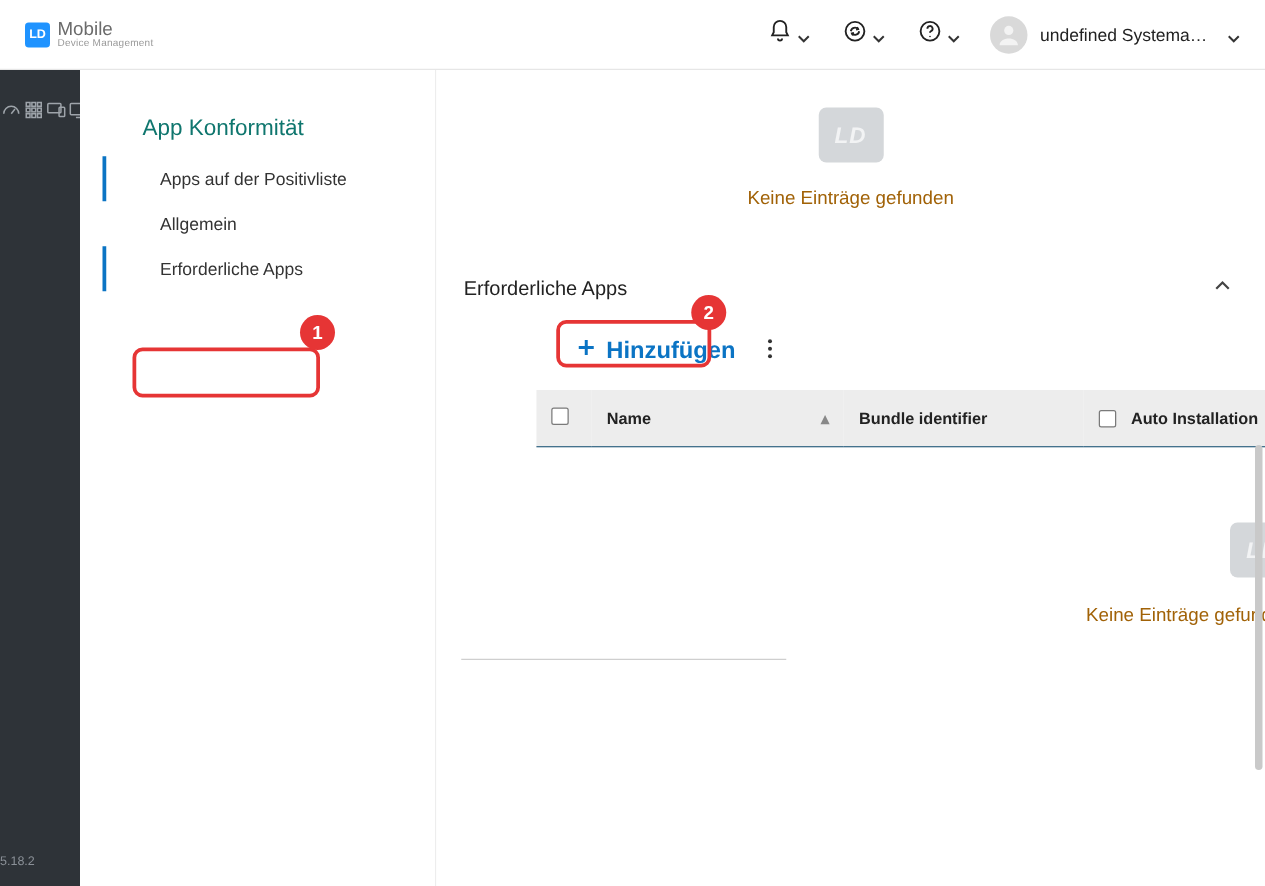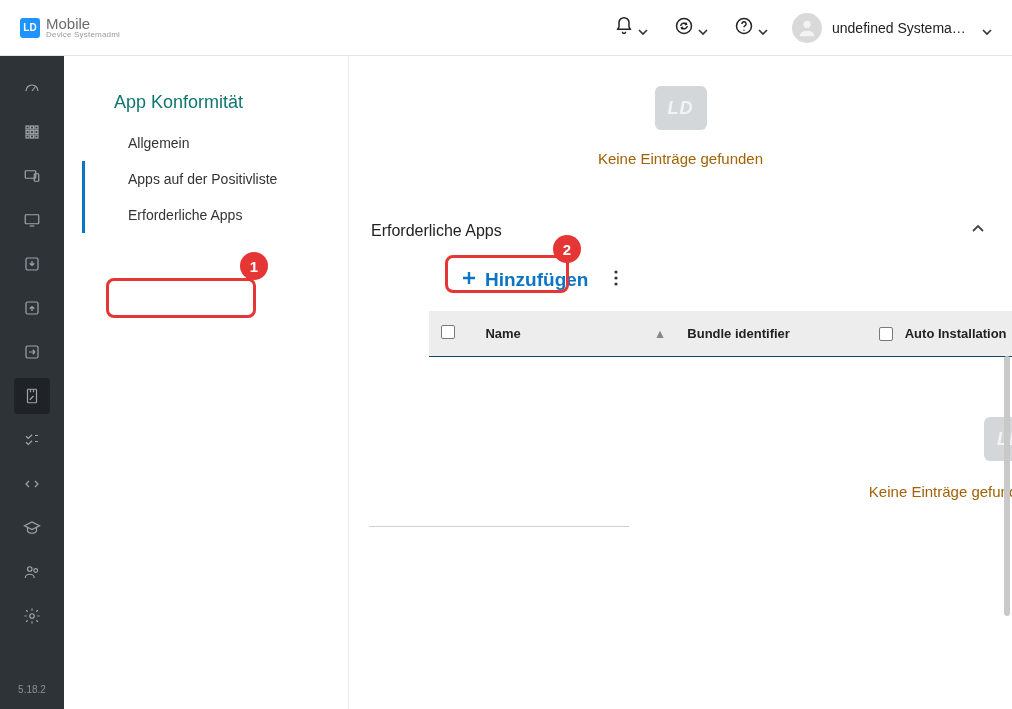--- a/index.html
+++ b/index.html
@@ -23,21 +23,21 @@
 
   .user { display:flex; align-items:center; gap:10px; margin-left: 24px; }
   .avatar { width:30px; height:30px; border-radius:50%; background:#d9d9d9; display:flex; align-items:center; justify-content:center; }
   .avatar svg { width:22px; height:22px; fill:#f3f3f3; }
   .user-name { font-size:14px; color:#222; max-width:140px; white-space:nowrap; overflow:hidden; text-overflow:ellipsis; }
 
   
   .body { flex:1; display:flex; min-height:0; }
 
   
-  .rail { width:64px; background:#2e3338; display:flex; flex-direction:column; align-items:center; padding-top:14px; position:relative; }
+  .rail { width:64px; background:#2e3338; display:flex; flex-direction:row; padding-top:14px; position:relative; }
   .rail-item { width:36px; height:36px; margin-bottom:8px; display:flex; align-items:center; justify-content:center; border-radius:4px; cursor:pointer; }
   .rail-item.active { background:#1f2327; }
   .rail-item svg { width:18px; height:18px; stroke:#9ea4aa; fill:none; stroke-width:1.6; }
   .version { position:absolute; bottom:14px; color:#8a9097; font-size:10px; }
 
   
   .sidepanel { width:285px; border-right:1px solid #ededed; padding: 24px 0 0 0; background:#fff; }
   .sidepanel h2 { font-size:19px; font-weight:600; color:#222; padding: 0 0 22px 36px; }
   .tree { }
   .lvl1 { font-size:18px; padding:12px 0 12px 50px; color:#0f766e; cursor:pointer; }
@@ -88,21 +88,21 @@
 
 <div class="app">
 
   <div class="topbar">
     <div class="brand">
       <div class="brand-logo">
           <span>LD</span>
         </div>
       <div class="brand-text">
         <div class="big">Mobile</div>
-        <div class="small">Device Systemadmi</div>
+        <div class="small">Device Management</div>
       </div>
     </div>
     <div class="topbar-spacer"></div>
     <div class="top-icons">
       <div class="icon-btn">
         <span>
           <svg viewBox="0 0 24 24" fill="none" stroke-width="1.8">
               <path d="M6 8a6 6 0 1 1 12 0v5l1.5 3h-15L6 13z"></path>
               <path d="M10 19a2 2 0 0 0 4 0"></path>
             </svg>
@@ -238,25 +238,25 @@
             <circle cx="12" cy="12" r="3"></circle>
             <path d="M12 2v3M12 19v3M4.2 4.2l2.1 2.1M17.7 17.7l2.1 2.1M2 12h3M19 12h3M4.2 19.8l2.1-2.1M17.7 6.3l2.1-2.1"></path>
           </svg>
         </div>
       <div class="version">5.18.2</div>
     </div>
 
     <div class="sidepanel" style="position:relative;">
       <div class="tree">
         <div class="lvl1">App Konformität</div>
-        <div class="lvl2">Allgemein</div>
         <div class="lvl2 sel-row">
           <span class="sel-bar"></span>
           <span style="white-space:nowrap;">Apps auf der Positivliste</span>
         </div>
+        <div class="lvl2">Allgemein</div>
         <div class="lvl2 sel-row">
           <span class="sel-bar"></span>
           <span>Erforderliche Apps</span>
         </div>
       </div>
 
       <div class="callout-box" style="left:42px; top:222px; width:150px; height:40px;"></div>
       <div class="callout-num" style="left:176px; top:196px;">
           <span>1</span>
         </div>

